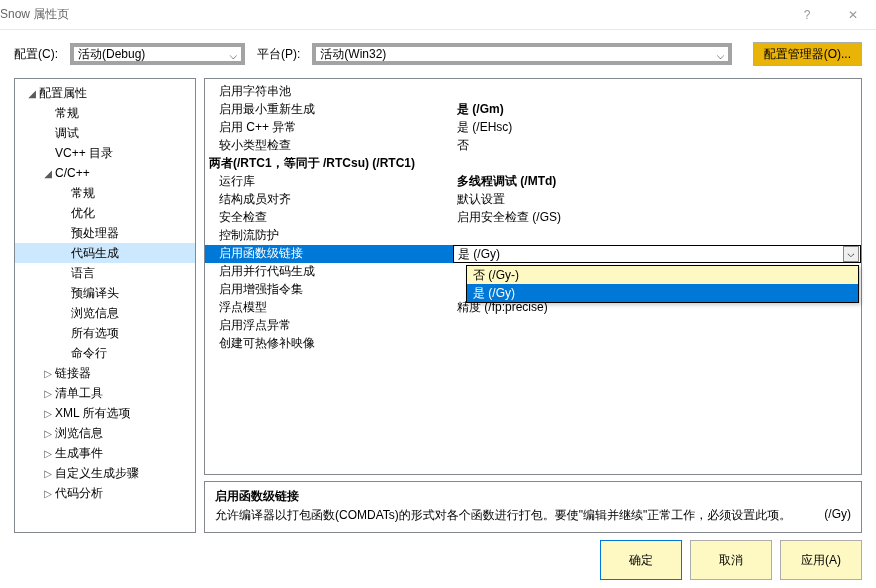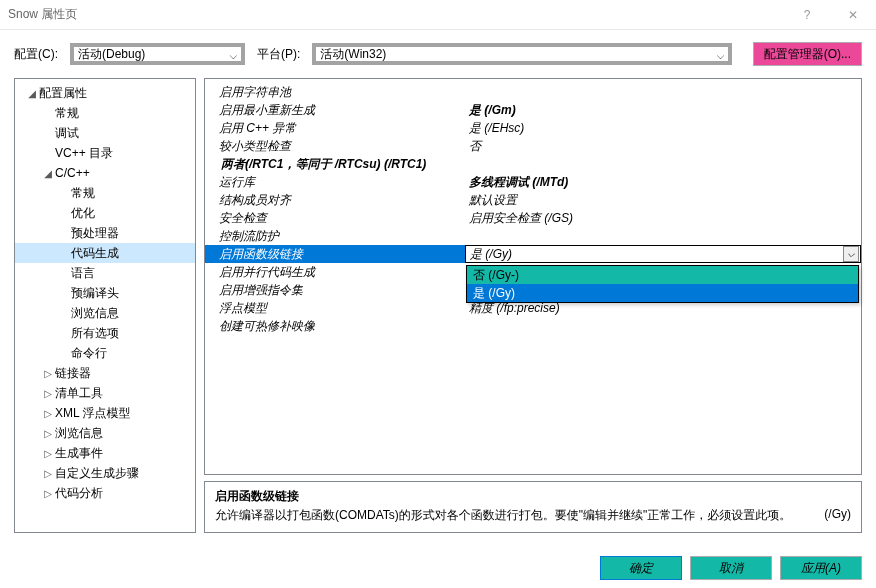--- a/index.html
+++ b/index.html
@@ -1,64 +1,64 @@
 <!DOCTYPE html>
 <html><head>
 <meta charset="utf-8">
 <style>
 * { box-sizing: border-box; margin: 0; padding: 0; font-family: "Microsoft YaHei", "Segoe UI", sans-serif; font-size: 12px; }
 body { background: #fff; width: 876px; height: 588px; overflow: hidden; position: relative; }
 
-.titlebar { height: 30px; display: flex; align-items: center; padding-left: 8px; background: #fff; border-bottom: 1px solid #e8e8e8;}
+.titlebar { height: 30px; display: flex; align-items: center; background: #fff; border-bottom: 1px solid #e8e8e8;}
 .titlebar .title { color: #666; }
 .titlebar .spacer { flex: 1; }
 .titlebar .winbtn { width: 46px; height: 30px; display: flex; align-items: center; justify-content: center; color: #999; }
 
 .toprow { display: flex; align-items: center; gap: 12px; padding: 12px 14px 12px 14px; }
 .toprow label { color: #000; }
 .toprow select, .toprow .sel { height: 22px; border: 4px solid #a3a3a3; background: #fff; padding: 0 4px; }
 .sel { display: inline-flex; align-items: center; position: relative; }
 .sel .caret { position: absolute; right: 4px; top: 3px; font-size: 10px; color: #555; }
 #sel-config { width: 175px; }
 #sel-plat { width: 420px; }
-.mgrbtn { height: 24px; border: 1px solid #adadad; background: #ec4899; padding: 0 10px; margin-left: auto; }
+.mgrbtn { height: 24px; border: 1px solid #adadad; background: #eab308; padding: 0 10px; margin-left: auto; }
 
 .body { display: flex; padding: 0 14px 0 14px; gap: 8px; }
 
 .tree { width: 182px; height: 455px; border: 1px solid #828790; overflow: auto; padding: 4px 0; }
 .tree .row { display: flex; align-items: center; height: 20px; padding-right: 6px; white-space: nowrap; }
 .tree .row .tw { display:inline-block; width:14px; text-align:center; color:#5a5a5a; font-size:10px;}
 .tree .row.selected { background: #cce8ff; }
 .ind1 { padding-left: 10px; }
 .ind2 { padding-left: 26px; }
 .ind3 { padding-left: 42px; }
 
 .right { flex: 1; display: flex; flex-direction: column; }
 .grid { flex: 1; border: 1px solid #828790; position: relative; height: 396px; overflow: visible;}
 .grid-inner { padding: 4px 0; }
-.gr { display: flex; align-items: center; height: 18px; font-style: italic; }
+.gr { display: flex; align-items: flex-start; height: 18px; }
 .gr .gl { width: 248px; padding-left: 14px; }
-.gr .gv { flex: 1; padding-left: 4px; padding-right: 20px; position: relative; margin-left: 12px;}
+.gr .gv { flex: 1; padding-left: 4px; padding-right: 20px; position: relative;}
 .gr.bold .gv { font-weight: 700; }
 .gr.sel { background: #0078d7; color: #fff; }
 .gr.sel .gl { background: #0078d7; color:#fff;}
 .gr.sel .gv { background: #fff; color: #000; border: 1px solid #000; height: 18px; display:flex; align-items:center;}
 .gr.sel .gv .dd { position:absolute; right:1px; top:0; width:16px; height:16px; border:1px solid #888; background:#efefef; display:flex; align-items:center; justify-content:center; font-size:9px;}
 
-.dropdown { position: absolute; left: 261px; right: 2px; top: 186px; border: 1px solid #000; background: #14b8a6; box-shadow: 2px 2px 4px rgba(0,0,0,.2); }
+.dropdown { position: absolute; left: 261px; right: 2px; top: 186px; border: 1px solid #000; background: #fef9c3; box-shadow: 2px 2px 4px rgba(0,0,0,.2); }
 .dropdown .opt { padding: 2px 6px; height:18px; display:flex; align-items:center;}
 .dropdown .opt.hl { background: #0078d7; color: #fff; }
 
 .desc { margin-top: 6px; border: 1px solid #828790; padding: 6px 10px; height: 52px; }
 .desc .h { font-weight: 700; margin-bottom: 2px;}
 .desc .b { color:#000; }
 .desc .sw { float: right; color:#000;}
 
 .footer { position: absolute; bottom: 8px; right: 14px; display: flex; gap: 8px; }
-.footer button { width: 82px; height: 24px; border: 1px solid #adadad; background: #14b8a6; font-style: italic; }
+.footer button { width: 82px; height: 40px; border: 1px solid #adadad; background: #fef9c3; }
 .footer button.default { border: 1px solid #0078d7; }
 </style>
 </head>
 <body>
 
 <div class="titlebar">
   <span class="title">Snow 属性页</span>
   <span class="spacer"></span>
   <div class="winbtn">?</div>
   <div class="winbtn">✕</div>
@@ -139,21 +139,21 @@
       <div class="row ind2">
         <span class="tw">▷</span>
         <span>链接器</span>
       </div>
       <div class="row ind2">
         <span class="tw">▷</span>
         <span>清单工具</span>
       </div>
       <div class="row ind2">
         <span class="tw">▷</span>
-        <span>XML 浮点模型</span>
+        <span>XML 所有选项</span>
       </div>
       <div class="row ind2">
         <span class="tw">▷</span>
         <span>浏览信息</span>
       </div>
       <div class="row ind2">
         <span class="tw">▷</span>
         <span>生成事件</span>
       </div>
       <div class="row ind2">
@@ -211,20 +211,24 @@
             <div class="gl">启用并行代码生成</div>
             <div class="gv"></div>
           </div>
           <div class="gr">
             <div class="gl">启用增强指令集</div>
             <div class="gv"></div>
           </div>
           <div class="gr">
             <div class="gl">浮点模型</div>
             <div class="gv">精度 (/fp:precise)</div>
+          </div>
+          <div class="gr">
+            <div class="gl">启用浮点异常</div>
+            <div class="gv"></div>
           </div>
           <div class="gr">
             <div class="gl">创建可热修补映像</div>
             <div class="gv"></div>
           </div>
         </div>
       <div class="dropdown" id="dropdown">
           <div class="opt">否 (/Gy-)</div>
           <div class="opt hl">是 (/Gy)</div>
         </div>

